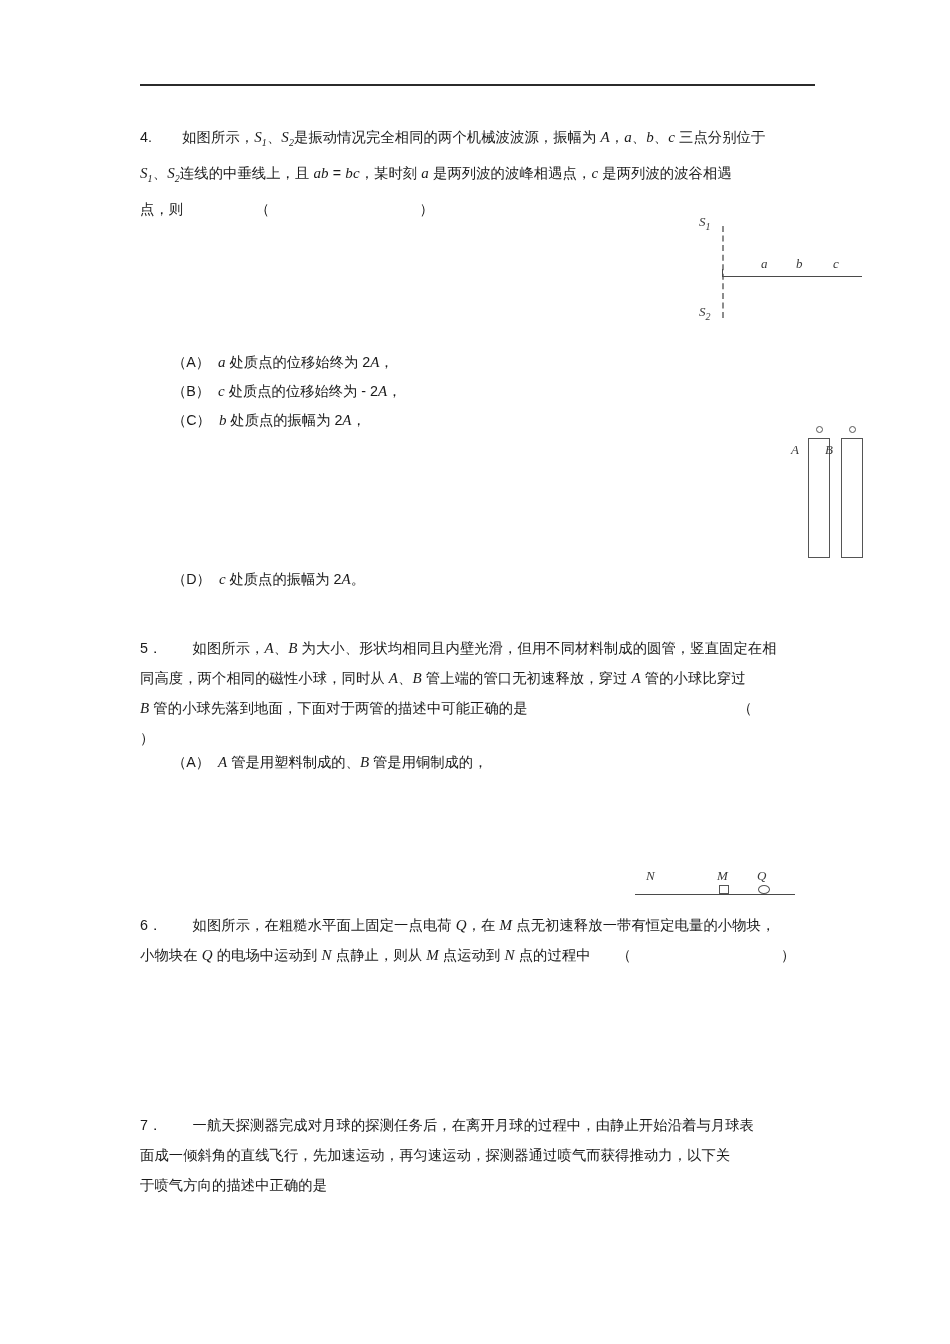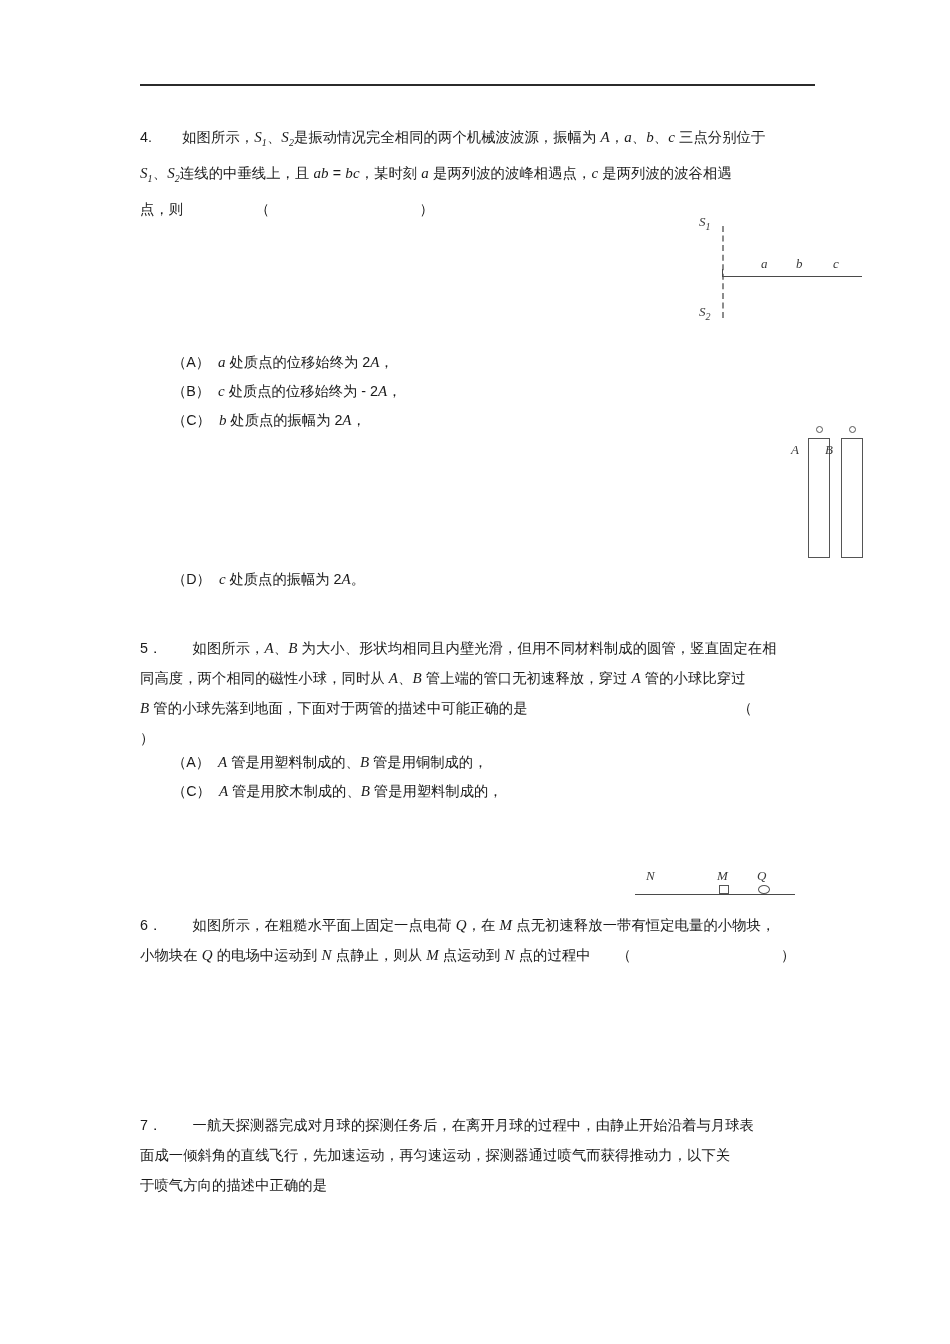--- a/index.html
+++ b/index.html
@@ -234,21 +234,20 @@
       <span>5．</span>
       <span class="gap-s"></span>如图所示，<span class="it">A</span>、<span class="it">B</span>&nbsp;为大小、形状均相同且内壁光滑，但用不同材料制成的圆管，竖直固定在相<br>
       同高度，两个相同的磁性小球，同时从&nbsp;<span class="it">A</span>、<span class="it">B</span>&nbsp;管上端的管口无初速释放，穿过&nbsp;<span class="it">A</span>&nbsp;管的小球比穿过<br>
       <span class="it">B</span>&nbsp;管的小球先落到地面，下面对于两管的描述中可能正确的是<span class="gap-xl"></span>（<br>
       ）
     </div>
   </div>
 
   <div class="q" style="top:748px;">
     <div class="opt">（A）&nbsp;&nbsp;<span class="it">A</span>&nbsp;管是用塑料制成的、<span class="it">B</span>&nbsp;管是用铜制成的，</div>
-    <div class="opt">（C）&nbsp;&nbsp;<span class="it">A</span>&nbsp;管是用胶木制成的、<span class="it">B</span>&nbsp;管是用塑料制成的，</div>
   </div>
 
   <div class="fig-nmq">
     <div class="hline"></div>
     <div class="block"></div>
     <div class="charge"></div>
     <div class="fig-label lb-N">N</div>
     <div class="fig-label lb-M">M</div>
     <div class="fig-label lb-Q">Q</div>
   </div>

